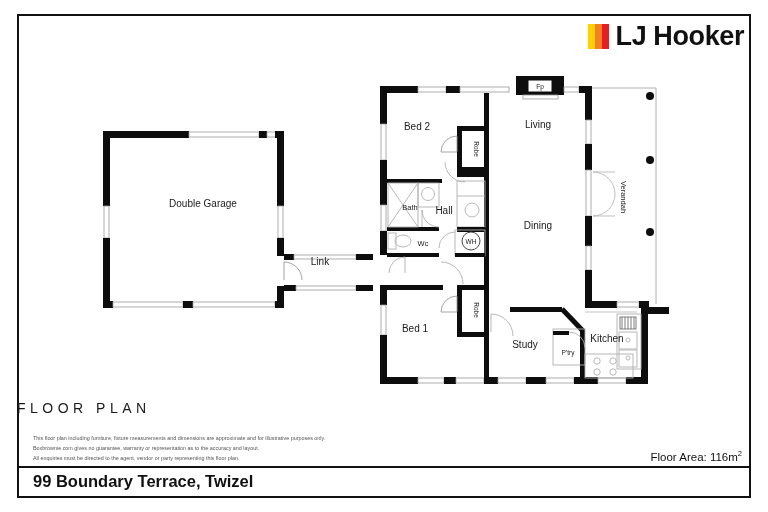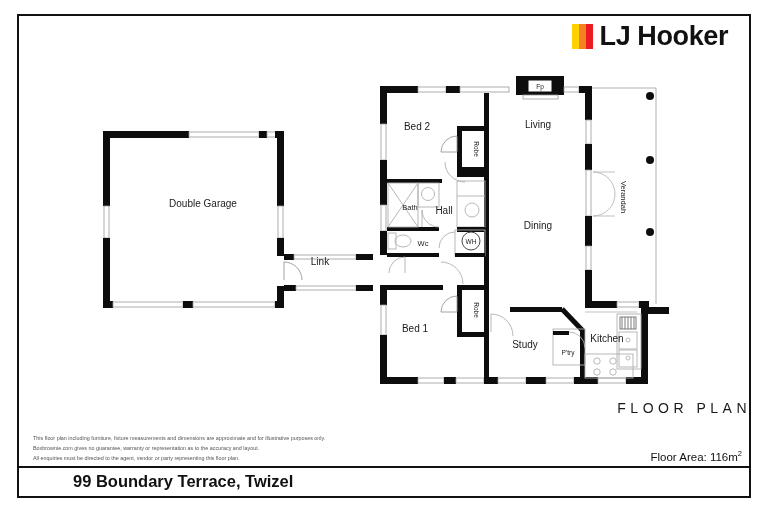--- a/index.html
+++ b/index.html
@@ -33,21 +33,21 @@
     position: absolute;
     left: 17px;
     top: 466px;
     width: 734px;
     height: 0;
     border-top: 2px solid #111;
   }
   
   .brand {
     position: absolute;
-    right: 40px;
+    right: 24px;
     top: 20px;
     display: flex;
     align-items: center;
     height: 32px;
   }
   .brand-bars {
     display: flex;
     height: 25px;
     margin-right: 7px;
   }
@@ -73,26 +73,25 @@
     left: 17px;
     top: 14px;
     width: 734px;
     height: 450px;
   }
   
   .plan-title {
     position: absolute;
     left: 0; right: 0;
     top: 386px;
-    text-align: right;
+    text-align: left;
     font-size: 14px;
     letter-spacing: 4.5px;
     color: #1a1a1a;
     font-family: "Liberation Sans", sans-serif;
-    padding-left: 18px;
   }
   
   .disclaimer {
     position: absolute;
     left: 33px;
     top: 433px;
     font-size: 5.4px;
     line-height: 1.85;
     color: #555;
     width: 420px;
@@ -111,21 +110,20 @@
   .floor-area sup { font-size: 7.5px; }
   
   .address {
     position: absolute;
     left: 33px;
     top: 472px;
     font-size: 16.5px;
     font-weight: bold;
     color: #111;
     font-family: "Liberation Sans", sans-serif;
-    margin-left: 40px;
   }
   
   svg.plan-svg {
     position: absolute;
     left: 0; top: 0;
     width: 734px;
     height: 450px;
   }
   .rmlabel {
     font-family: "Liberation Sans", sans-serif;

